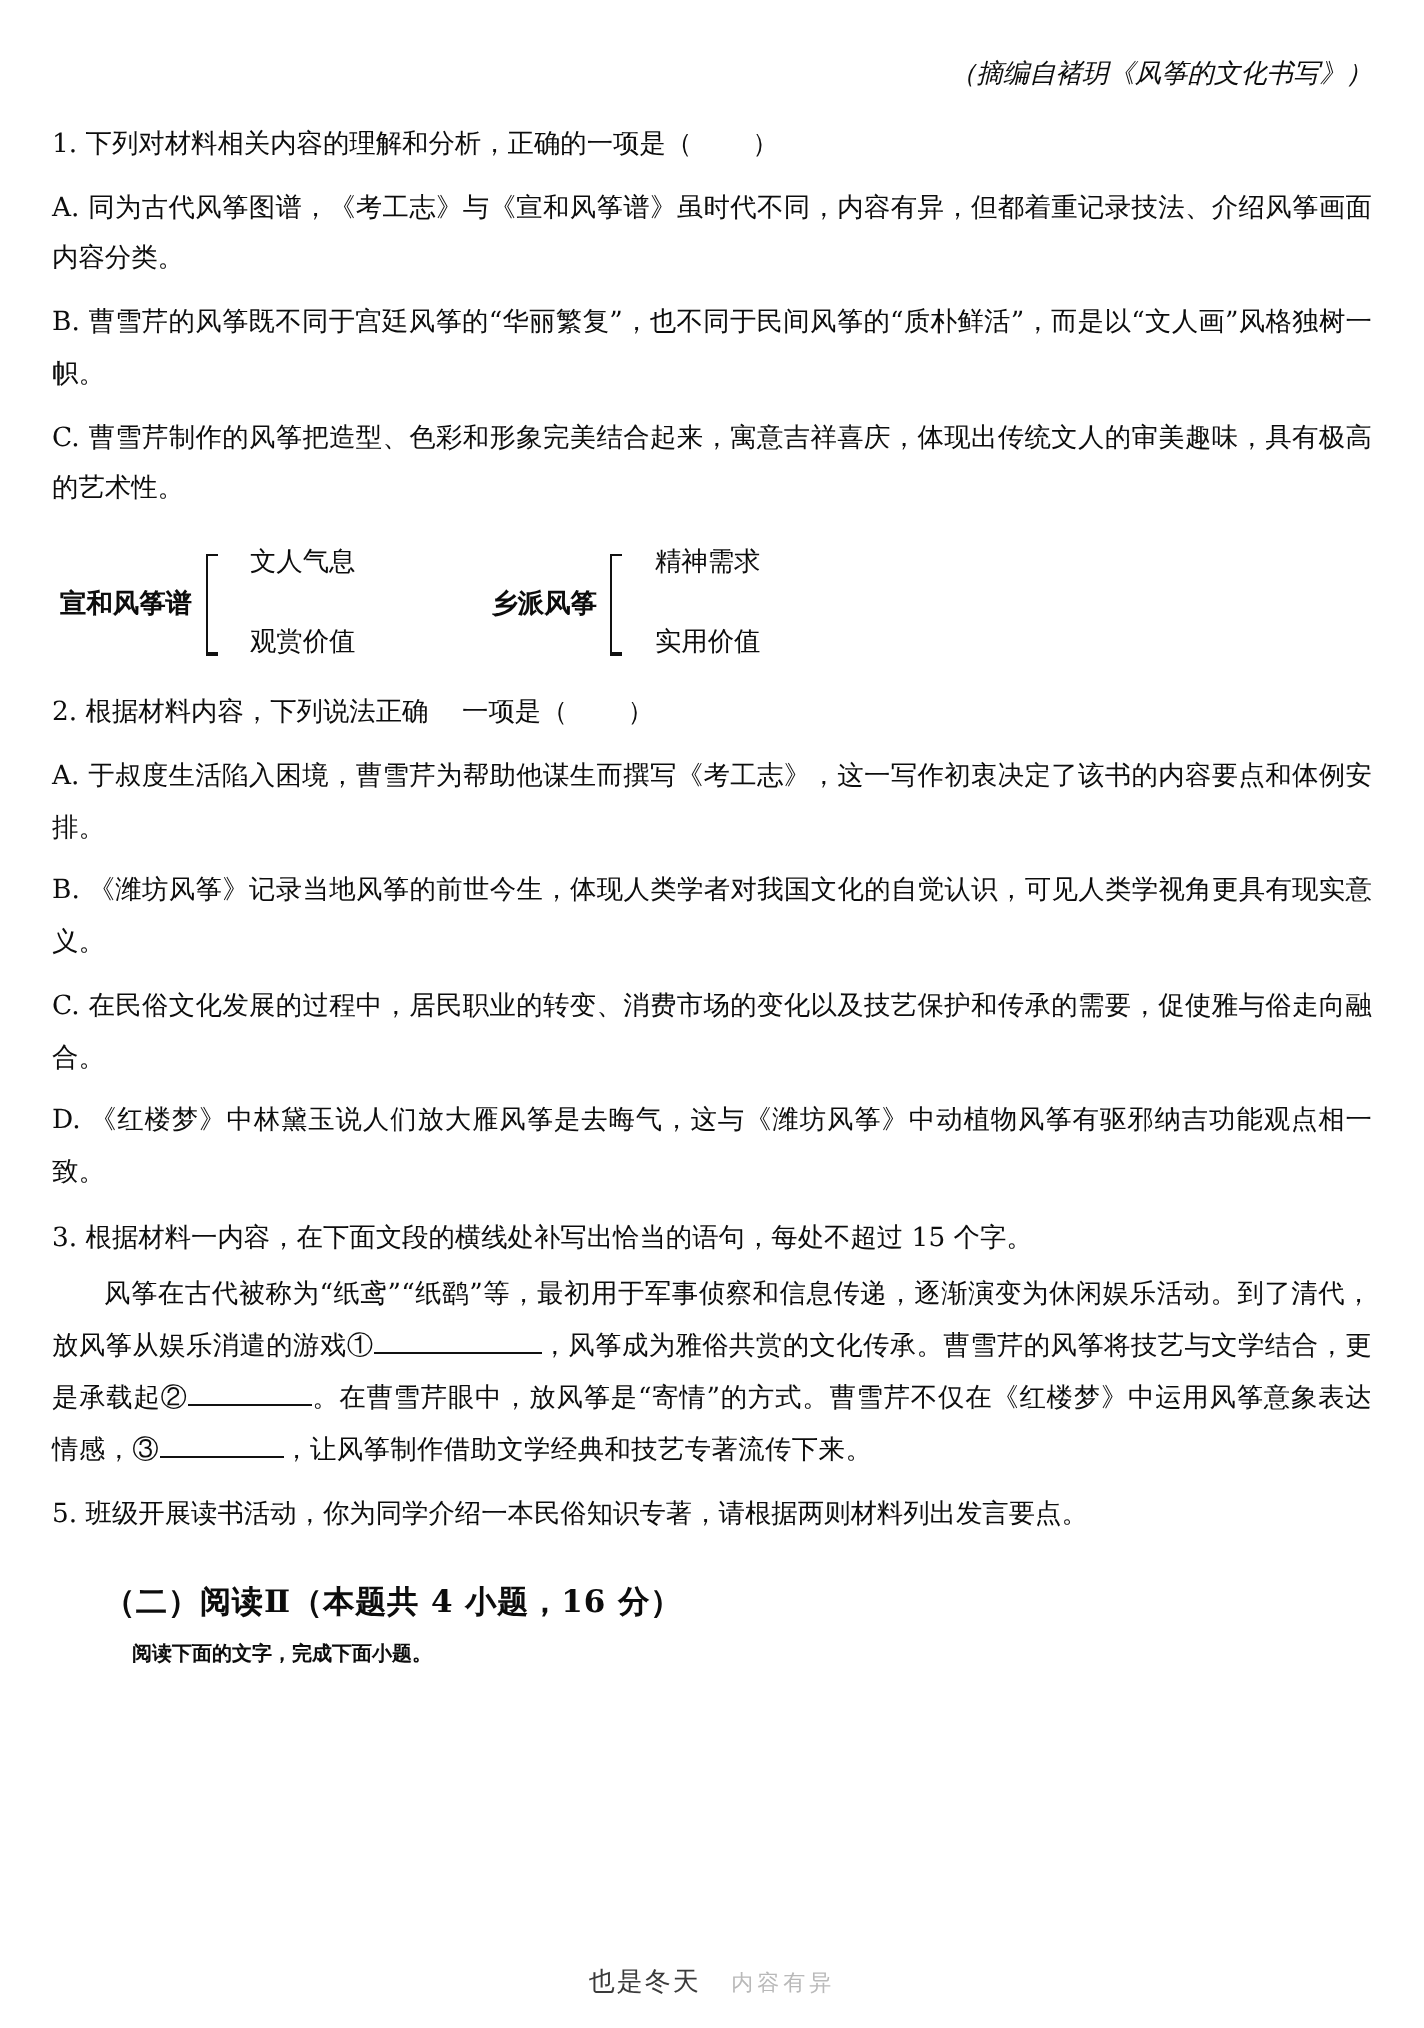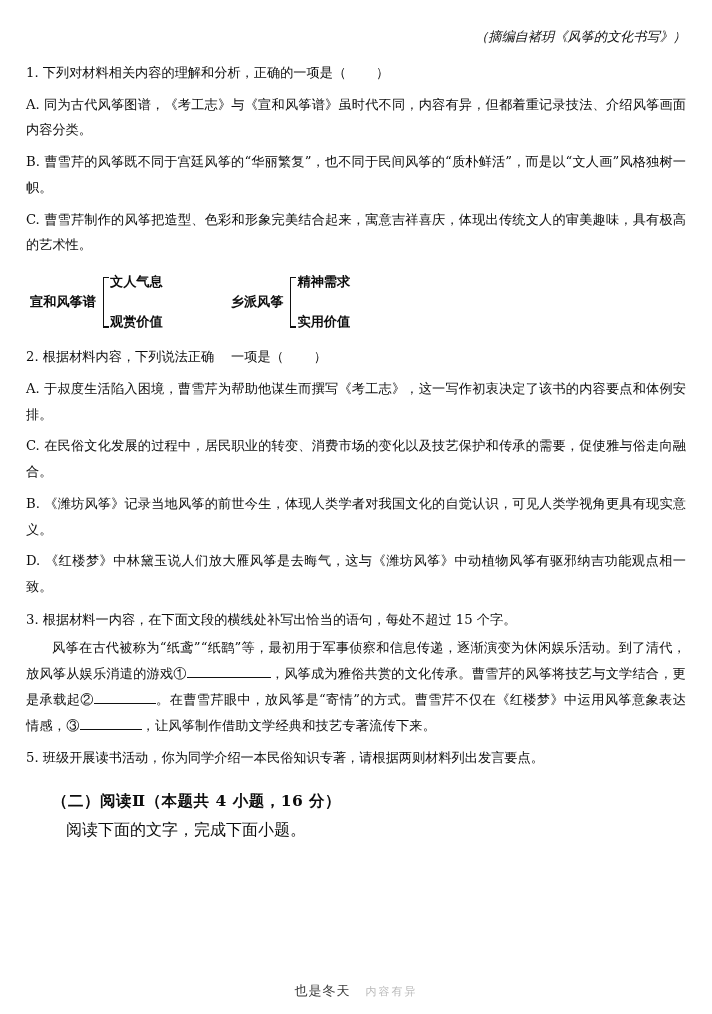--- a/index.html
+++ b/index.html
@@ -103,37 +103,38 @@
     width: 6px;
     border-top: 1.1px solid #111;
   }
   .brace .arm-top { top: 3px; }
   .brace .arm-bot { bottom: 3px; }
   .pair {
     display: flex;
     flex-direction: column;
     justify-content: space-between;
     height: 56px;
-    margin-left: 0;
-    font-weight: bold;
+    margin-left: 15px;
+    font-weight: normal;
     align-items: center;
   }
   .pair span { line-height: 1.2; white-space: nowrap; }
   .gap-mid { width: 64px; }
   .section-title {
     font-size: 15.5px;
     font-weight: bold;
     margin: 20px 0 6px 0;
     text-indent: 26px;
     letter-spacing: 0.5px;
   }
   .sub-line {
-    font-size: 16px;
+    font-size: 10px;
     text-indent: 40px;
     margin: 8px 0 0 0;
+    font-weight: bold;
   }
   .watermark {
     position: absolute;
     left: 0;
     right: 0;
     bottom: 14px;
     text-align: center;
     font-size: 13px;
     color: #3a3a3a;
     letter-spacing: 1px;
@@ -196,22 +197,22 @@
   <p class="q">
     <span>2.</span>
     <span>根据材料内容，下列说法正确</span>
     <span>&nbsp;&nbsp;</span>
     <span>一项是（</span>
     <span class="paren-blank">&nbsp;&nbsp;&nbsp;</span>
     <span>）</span>
   </p>
 
   <p class="opt">A. 于叔度生活陷入困境，曹雪芹为帮助他谋生而撰写《考工志》，这一写作初衷决定了该书的内容要点和体例安排。</p>
+  <p class="opt">B. 《潍坊风筝》记录当地风筝的前世今生，体现人类学者对我国文化的自觉认识，可见人类学视角更具有现实意义。</p>
   <p class="opt">C. 在民俗文化发展的过程中，居民职业的转变、消费市场的变化以及技艺保护和传承的需要，促使雅与俗走向融合。</p>
-  <p class="opt">B. 《潍坊风筝》记录当地风筝的前世今生，体现人类学者对我国文化的自觉认识，可见人类学视角更具有现实意义。</p>
   <p class="opt">D. 《红楼梦》中林黛玉说人们放大雁风筝是去晦气，这与《潍坊风筝》中动植物风筝有驱邪纳吉功能观点相一致。</p>
 
   <p class="q">
     <span>3.</span>
     <span>根据材料一内容，在下面文段的横线处补写出恰当的语句，每处不超过 15 个字。</span>
   </p>
 
   <p class="p indent2">
     <span>风筝在古代被称为“纸鸢”“纸鹞”等，最初用于军事侦察和信息传递，逐渐演变为休闲娱乐活动。到了清代，放风筝从娱乐消遣的游戏①</span><span class="fill"></span><span>，风筝成为雅俗共赏的文化传承。曹雪芹的风筝将技艺与文学结合，更是承载起②</span><span class="fill short"></span><span>。在曹雪芹眼中，放风筝是“寄情”的方式。曹雪芹不仅在《红楼梦》中运用风筝意象表达情感，③</span><span class="fill short"></span><span>，让风筝制作借助文学经典和技艺专著流传下来。</span>
   </p>

